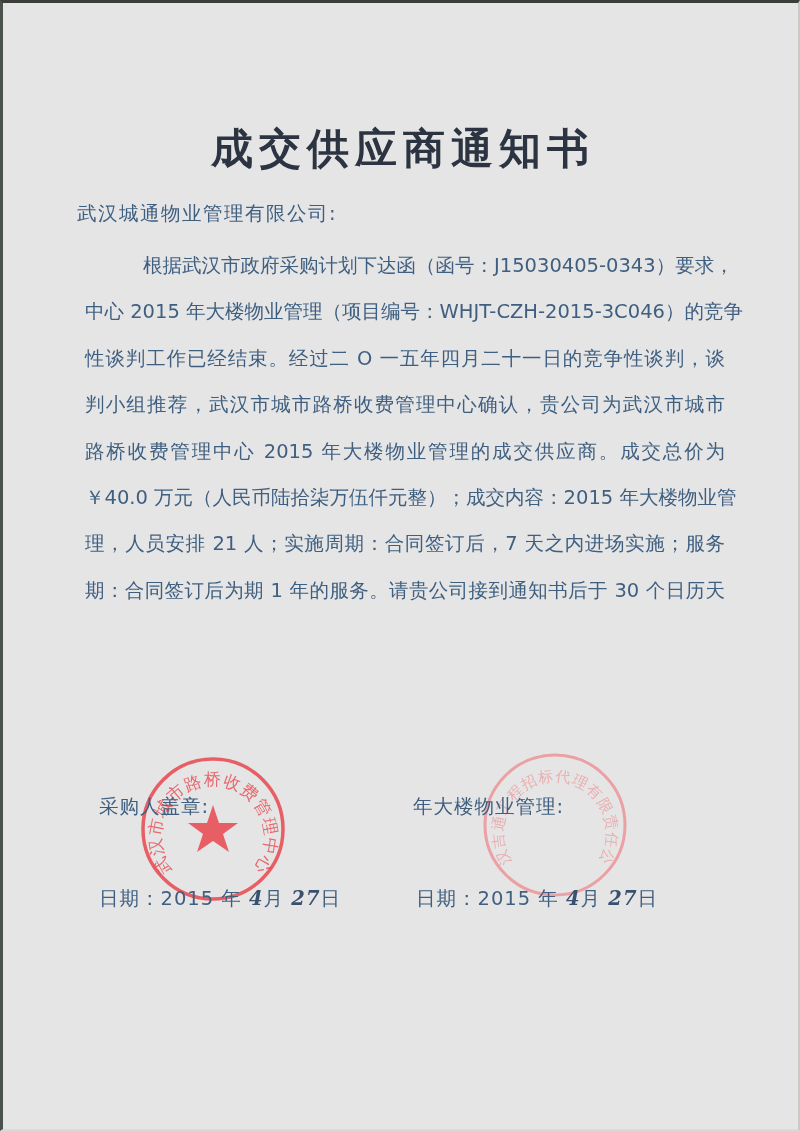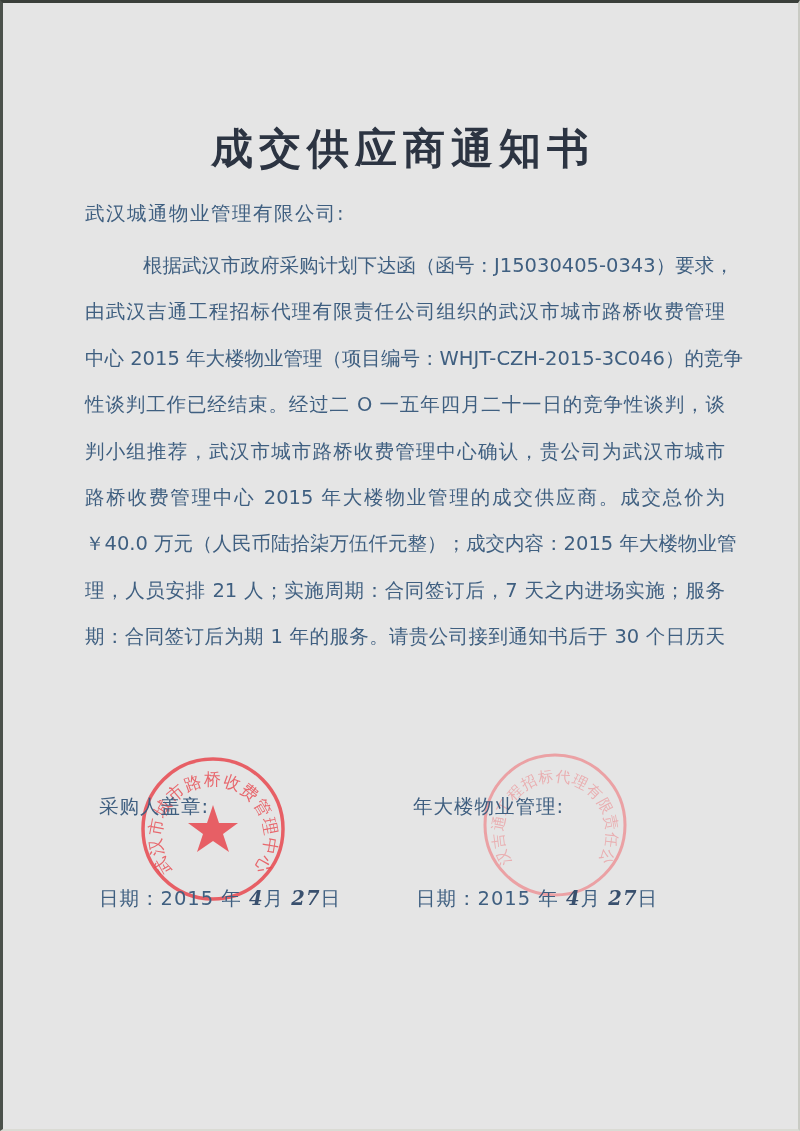--- a/index.html
+++ b/index.html
@@ -36,21 +36,21 @@
       letter-spacing: 6px;
       font-family: "DejaVu Serif", serif;
     }
     .body-text {
       color: #3f5f80;
       font-size: 19.5px;
       font-family: "DejaVu Sans", "Liberation Sans", sans-serif;
     }
     .addressee {
       position: absolute;
-      left: 82px;
+      left: 74px;
       top: 197px;
       white-space: nowrap;
       letter-spacing: 1.5px;
     }
     .para {
       position: absolute;
       left: 82px;
       width: 640px;
       top: 240px;
     }
@@ -94,21 +94,20 @@
 <body>
 
 <div class="page">
 
   <div class="title">成交供应商通知书</div>
 
   <div class="addressee body-text">武汉城通物业管理有限公司:</div>
 
   <div class="para body-text">
     <div class="line indent">根据武汉市政府采购计划下达函（函号：J15030405-0343）要求，</div>
-    <div class="line">由武汉吉通工程招标代理有限责任公司组织的武汉市城市路桥收费管理</div>
     <div class="line">中心 2015 年大楼物业管理（项目编号：WHJT-CZH-2015-3C046）的竞争</div>
     <div class="line">性谈判工作已经结束。经过二 O 一五年四月二十一日的竞争性谈判，谈</div>
     <div class="line">判小组推荐，武汉市城市路桥收费管理中心确认，贵公司为武汉市城市</div>
     <div class="line">路桥收费管理中心  2015  年大楼物业管理的成交供应商。成交总价为</div>
     <div class="line">￥40.0 万元（人民币陆拾柒万伍仟元整）；成交内容：2015 年大楼物业管</div>
     <div class="line">理，人员安排 21 人；实施周期：合同签订后，7 天之内进场实施；服务</div>
     <div class="line">期：合同签订后为期 1 年的服务。请贵公司接到通知书后于 30 个日历天</div>
   </div>
 
   <svg class="seal" style="left:136px; top:752px;" width="148" height="148" viewBox="0 0 148 148">

